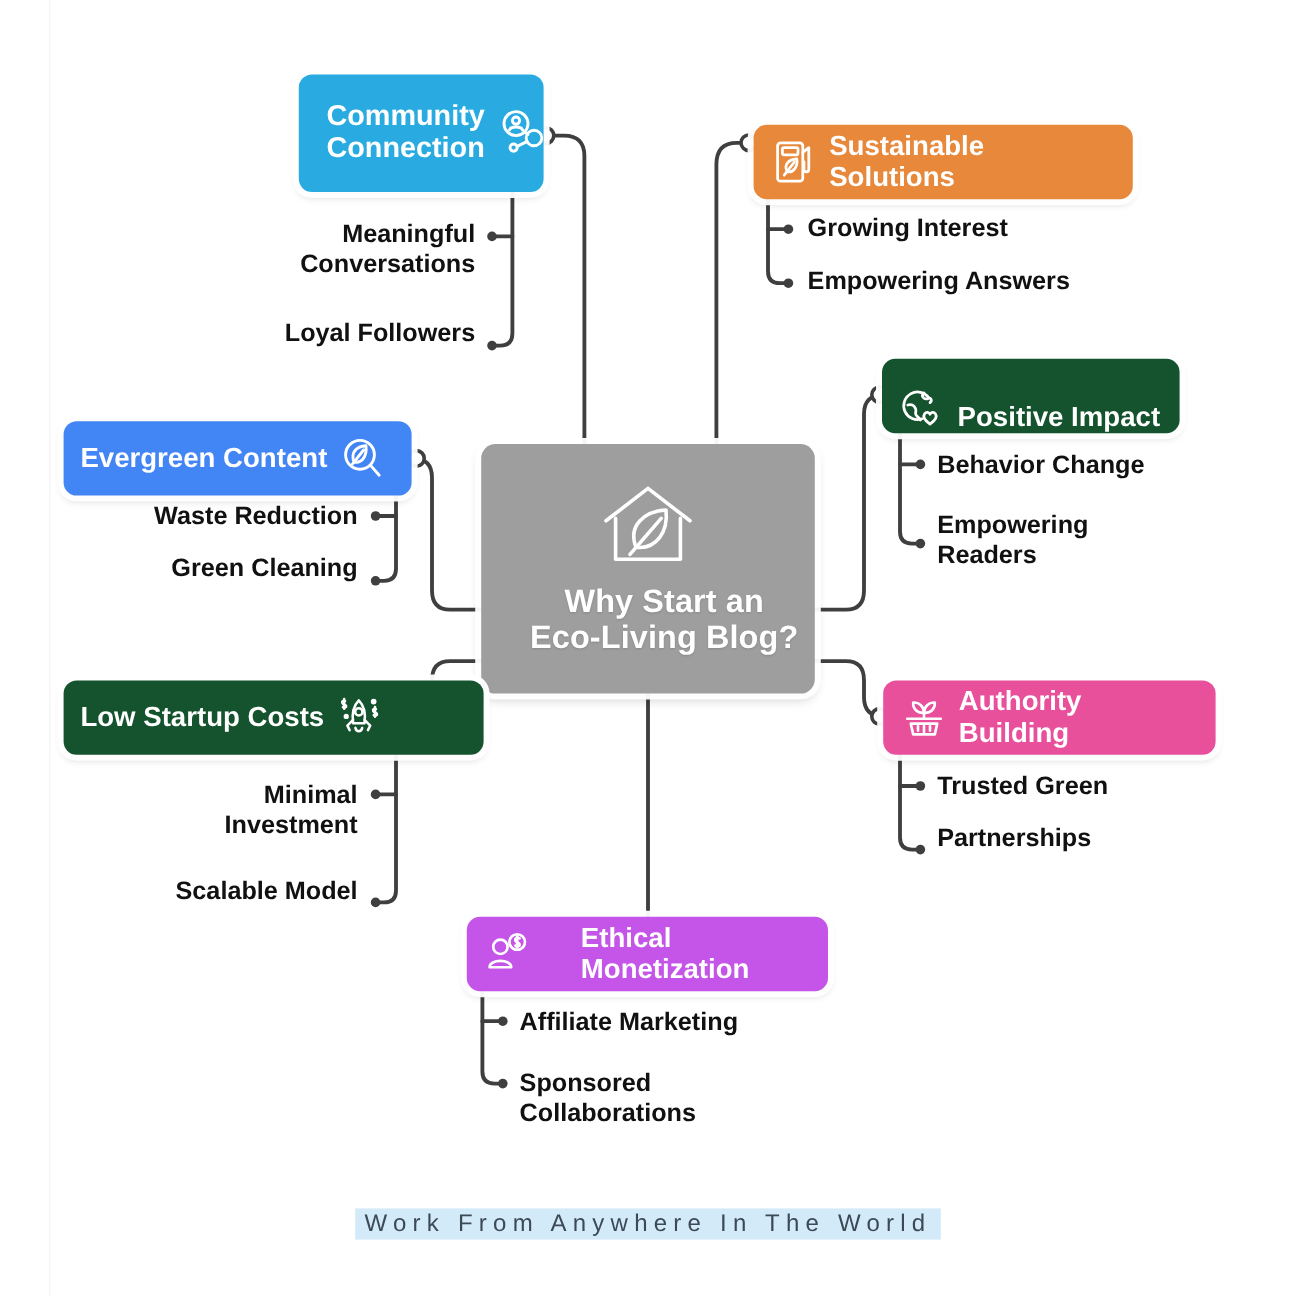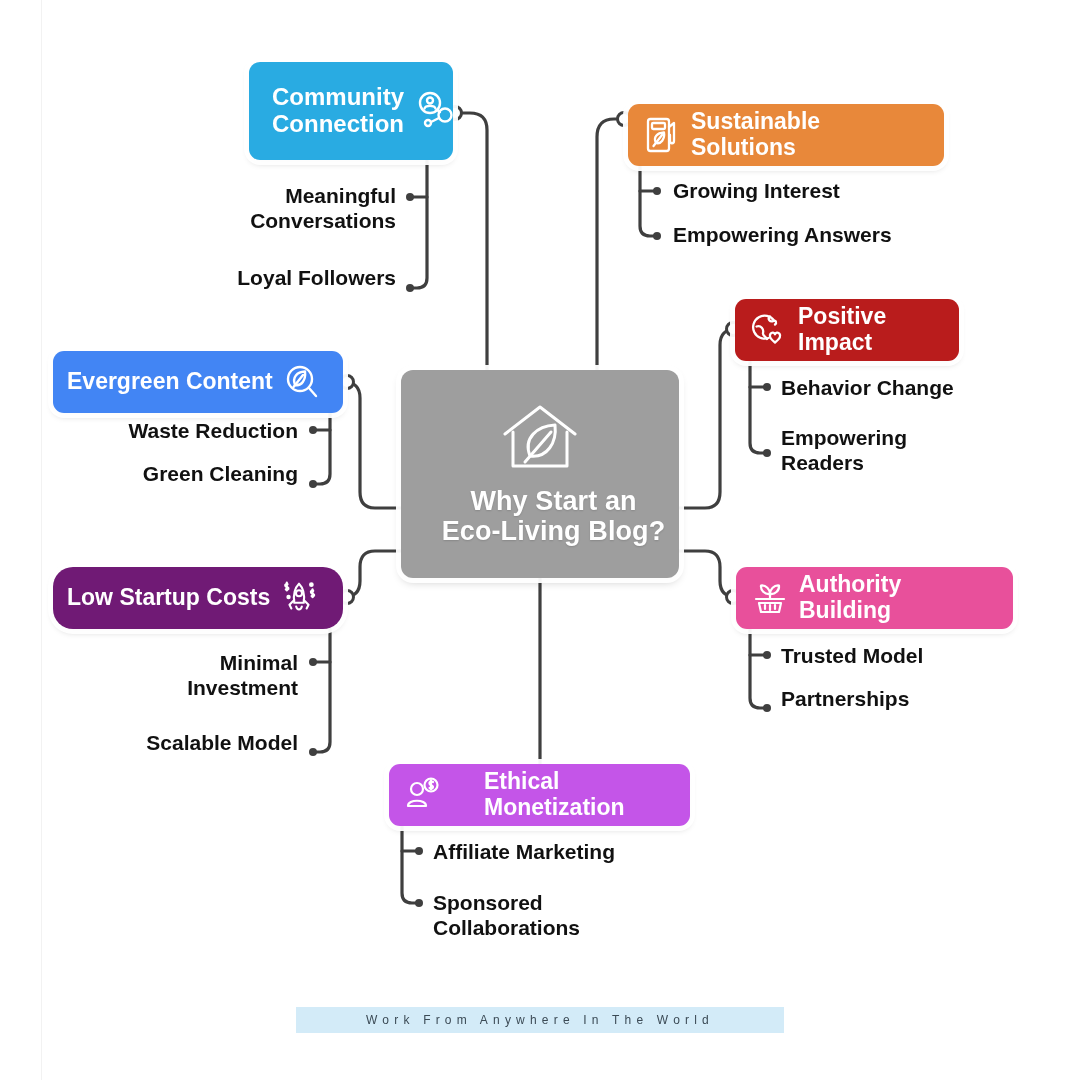--- a/index.html
+++ b/index.html
@@ -56,43 +56,43 @@
   .node.branch.icon-left .ic{margin-right:9px;}
   .node.branch.icon-right .ic{margin-left:9px;}
   .node.branch.icon-right{justify-content:flex-start;}
 
   
   #b-community{left:249px;top:62px;width:204px;height:98px;background:#29abe2;padding-left:23px;}
   #b-community .label{font-size:24px;}
   #b-community .ic{width:46px;height:46px;margin-left:8px;}
 
   #b-sustainable{left:628px;top:104px;width:316px;background:#e8883a;}
-  #b-positive{left:735px;top:299px;width:224px;background:#b91c1c;}
+  #b-positive{left:735px;top:299px;width:248px;background:#14532d;align-items:flex-end;}
   #b-authority{left:736px;top:567px;width:277px;background:#e8509b;}
   #b-ethical{left:389px;top:764px;width:301px;background:#c455e8;gap:32px;}
   #b-evergreen{left:53px;top:351px;width:290px;background:#4285f4;}
-  #b-lowcost{left:53px;top:567px;width:290px;background:#701a75;border-radius:20px;}
+  #b-lowcost{left:53px;top:567px;width:350px;background:#14532d;}
 
   
   .sub{
     position:absolute;
     font-size:21px;font-weight:bold;color:#111111;
     line-height:1.20;white-space:pre-line;
   }
   .sub.right{text-align:left;}
   .sub.left{text-align:right;}
 
   
   #footer{
     position:absolute;left:296px;top:1007px;width:488px;height:26px;
     background:#d3ebf8;
     display:flex;align-items:center;justify-content:center;
   }
   #footer .txt{
-    font-size:12px;color:#3b4a55;letter-spacing:5.2px;
+    font-size:20px;color:#3b4a55;letter-spacing:5.2px;
     font-weight:normal;
   }
 </style>
 </head>
 <body>
 
 <div id="stage">
 
   <div class="page-rule"></div>
 
@@ -241,21 +241,21 @@
           <path d="M20,15 C20,10 24,6 29,6.5 C29.5,11.5 25.5,15.5 20,15 Z"></path>
           <path d="M20,15 L20,20"></path>
           <path d="M6,20 L34,20"></path>
           <path d="M9,24 L31,24 L29,33 L11,33 Z"></path>
           <path d="M15,26 L15,30 M20,26 L20,31 M25,26 L25,30"></path>
         </g>
       </svg>
     </span>
     <span class="label">Authority Building</span>
   </div>
-  <div class="sub right" style="left:781px;top:643px;width:290px;">Trusted Model</div>
+  <div class="sub right" style="left:781px;top:643px;width:290px;">Trusted Green</div>
   <div class="sub right" style="left:781px;top:686px;width:290px;">Partnerships</div>
 
   <div class="node branch icon-left" id="b-ethical">
     <span class="ic">
       <svg width="40" height="38" viewBox="0 0 40 38">
         <g fill="none" stroke="#ffffff" stroke-width="2.2" stroke-linecap="round" stroke-linejoin="round">
           <circle cx="14" cy="13" r="6"></circle>
           <path d="M5,30 C5,23 23,23 23,30 Z"></path>
           <circle cx="28" cy="9" r="6.5"></circle>
           <path d="M30,6 C28,5 26,6 26.5,7.8 C27,9.6 29.5,9 30,10.8 C30.3,12.4 28,13.2 26.5,12"></path>

